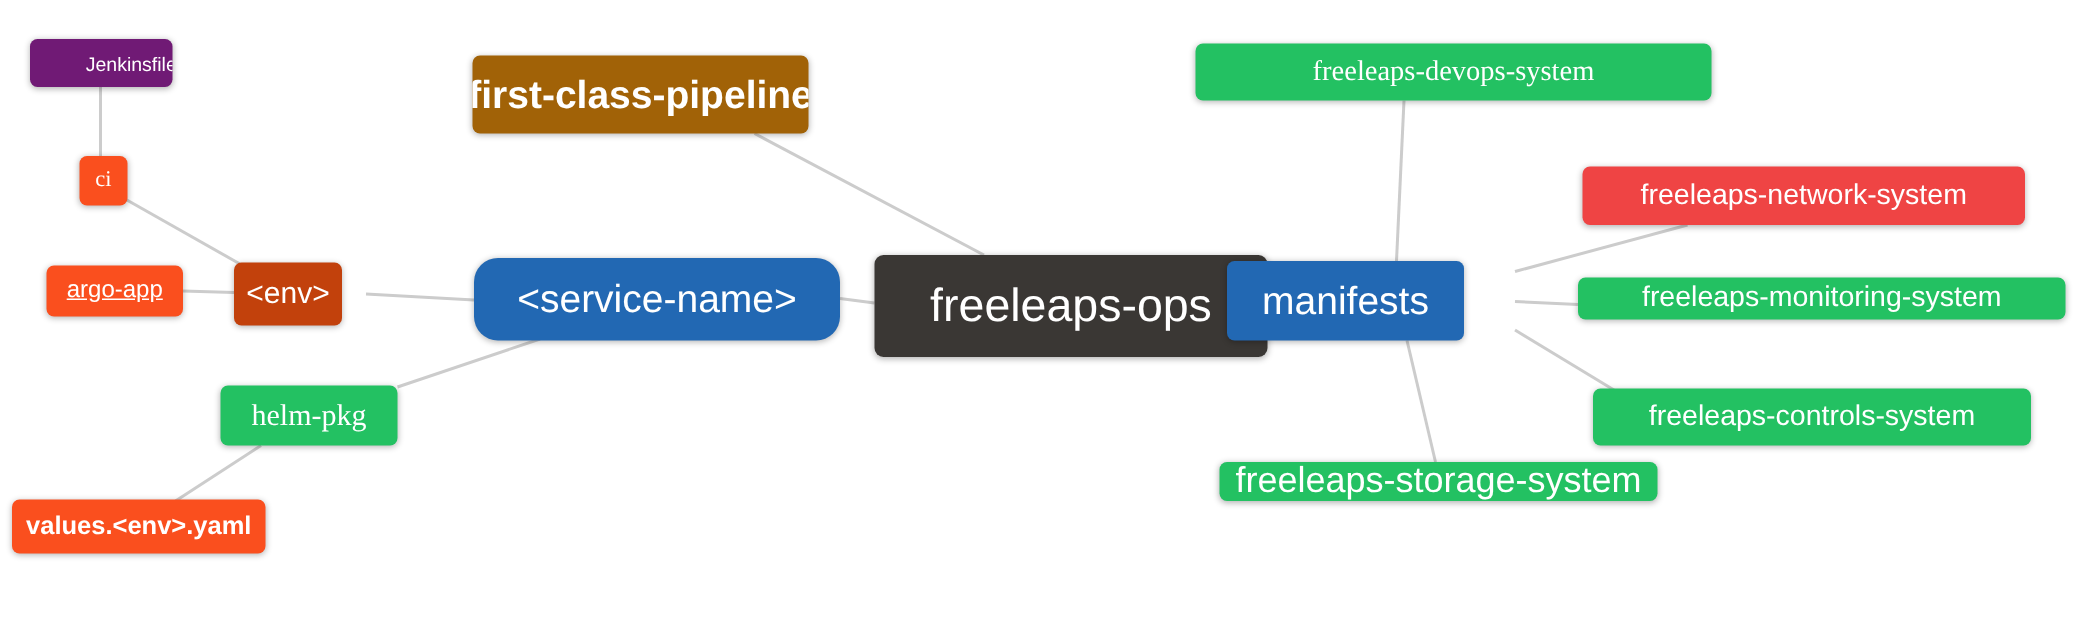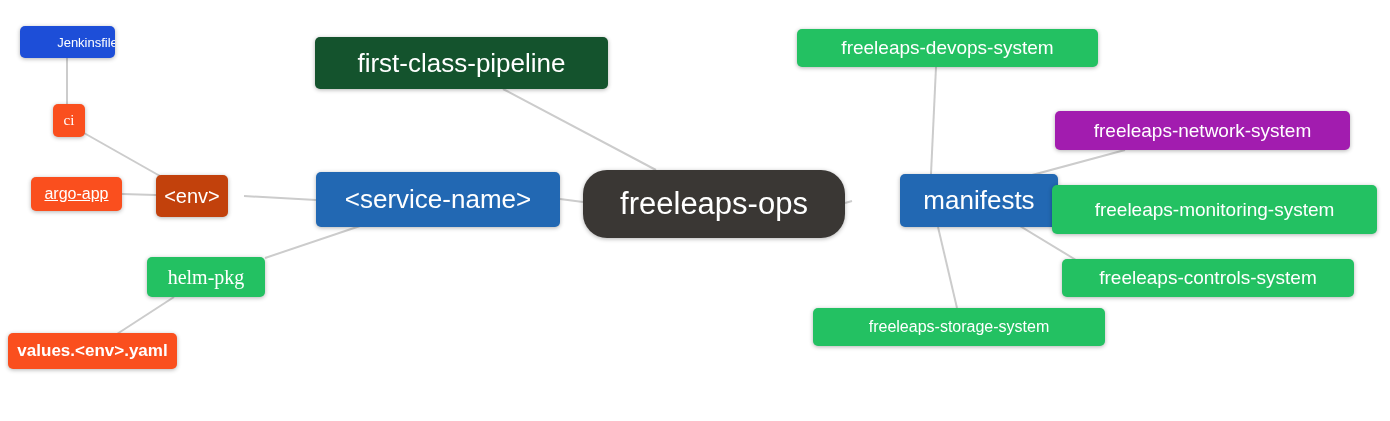--- a/index.html
+++ b/index.html
@@ -53,43 +53,43 @@
     <line x1="503" y1="89" x2="656" y2="170" stroke-width="2" stroke="#cccccc"></line>
     <line x1="560" y1="199" x2="583" y2="202" stroke-width="2" stroke="#cccccc"></line>
     <line x1="845" y1="203" x2="852" y2="201" stroke-width="2" stroke="#cccccc"></line>
     <line x1="936" y1="67" x2="931" y2="174" stroke-width="2" stroke="#cccccc"></line>
     <line x1="1010" y1="181" x2="1125" y2="150" stroke-width="2" stroke="#cccccc"></line>
     <line x1="1010" y1="201" x2="1052" y2="203" stroke-width="2" stroke="#cccccc"></line>
     <line x1="1010" y1="220" x2="1076" y2="260" stroke-width="2" stroke="#cccccc"></line>
     <line x1="938" y1="227" x2="957" y2="308" stroke-width="2" stroke="#cccccc"></line>
   </svg>
 
-  <div class="node root" style="left: 583px; top: 170px; width: 262px; height: 68px; font-size: 31px; background: rgb(58, 55, 52); border-radius: 24px;">freeleaps-ops</div>
+  <div class="node root" style="left: 583px; top: 170px; width: 262px; height: 68px; font-size: 31px; background: rgb(58, 55, 52);">freeleaps-ops</div>
 
-  <div class="node" style="left: 315px; top: 37px; width: 293px; height: 52px; font-size: 26px; background: #14532d;">first-class-pipeline</div>
+  <div class="node" style="left: 315px; top: 37px; width: 224px; height: 52px; font-size: 26px; background: #a16207; font-weight: bold;">first-class-pipeline</div>
 
-  <div class="node" style="left: 316px; top: 172px; width: 244px; height: 55px; font-size: 26px; background: rgb(34, 104, 179);">&lt;service-name&gt;</div>
+  <div class="node" style="left: 316px; top: 172px; width: 244px; height: 55px; font-size: 26px; background: rgb(34, 104, 179); border-radius: 16px;">&lt;service-name&gt;</div>
 
-  <div class="node" style="left: 900px; top: 174px; width: 158px; height: 53px; font-size: 26px; background: rgb(34, 104, 179);">manifests</div>
+  <div class="node" style="left: 818px; top: 174px; width: 158px; height: 53px; font-size: 26px; background: rgb(34, 104, 179);">manifests</div>
 
   <div class="node" style="left: 156px; top: 175px; width: 72px; height: 42px; font-size: 20px; background: #c2410c;">&lt;env&gt;</div>
 
   <div class="node" style="left: 147px; top: 257px; width: 118px; height: 40px; font-size: 20px; background: rgb(35, 193, 98); font-family: Liberation Serif, serif;">helm-pkg</div>
 
   <div class="node" style="left: 53px; top: 104px; width: 32px; height: 33px; font-size: 15px; background: rgb(250, 79, 30); font-family: Liberation Serif, serif;">ci</div>
 
   <div class="node" style="left: 31px; top: 177px; width: 91px; height: 34px; font-size: 16px; background: rgb(250, 79, 30); text-decoration: underline;">argo-app</div>
 
-  <div class="node" style="left: 20px; top: 26px; width: 95px; height: 32px; font-size: 13px; background: #1d4ed8; padding-left: 40px;">Jenkinsfile</div>
+  <div class="node" style="left: 20px; top: 26px; width: 95px; height: 32px; font-size: 13px; background: #701a75; padding-left: 40px;">Jenkinsfile</div>
 
   <div class="node" style="left: 8px; top: 333px; width: 169px; height: 36px; font-size: 17px; background: rgb(250, 79, 30); font-weight: bold;">values.&lt;env&gt;.yaml</div>
 
-  <div class="node" style="left: 797px; top: 29px; width: 301px; height: 38px; font-size: 19px; background: rgb(35, 193, 98);">freeleaps-devops-system</div>
+  <div class="node" style="left: 797px; top: 29px; width: 344px; height: 38px; font-size: 19px; background: rgb(35, 193, 98); font-family: Liberation Serif, serif;">freeleaps-devops-system</div>
 
-  <div class="node" style="left: 1055px; top: 111px; width: 295px; height: 39px; font-size: 19px; background: #a21caf;">freeleaps-network-system</div>
+  <div class="node" style="left: 1055px; top: 111px; width: 295px; height: 39px; font-size: 19px; background: #ef4444;">freeleaps-network-system</div>
 
-  <div class="node" style="left: 1052px; top: 185px; width: 325px; height: 49px; font-size: 19px; background: rgb(35, 193, 98);">freeleaps-monitoring-system</div>
+  <div class="node" style="left: 1052px; top: 185px; width: 325px; height: 28px; font-size: 19px; background: rgb(35, 193, 98);">freeleaps-monitoring-system</div>
 
   <div class="node" style="left: 1062px; top: 259px; width: 292px; height: 38px; font-size: 19px; background: rgb(35, 193, 98); text-align: center;">freeleaps-controls-system</div>
 
-  <div class="node" style="left: 813px; top: 308px; width: 292px; height: 38px; font-size: 16px; background: rgb(35, 193, 98);">freeleaps-storage-system</div>
+  <div class="node" style="left: 813px; top: 308px; width: 292px; height: 26px; font-size: 24px; background: rgb(35, 193, 98);">freeleaps-storage-system</div>
 
 </div>
 
 </body></html>

